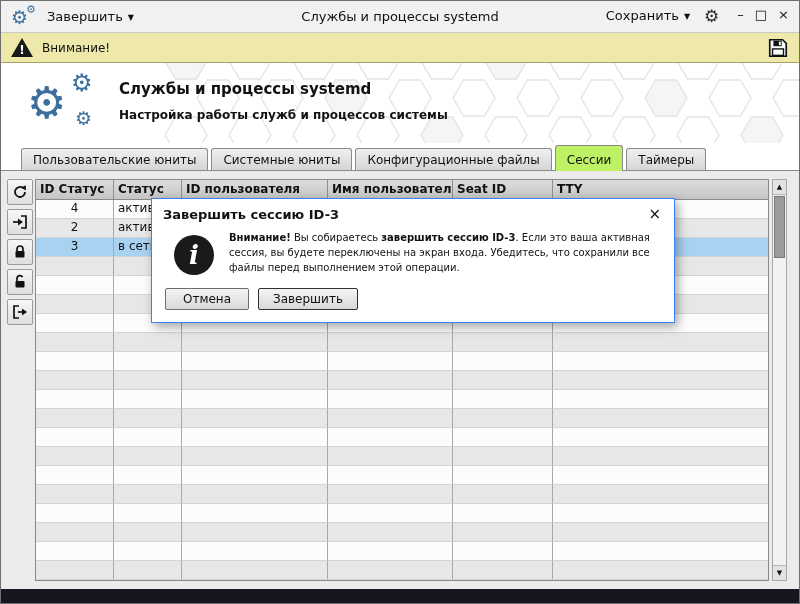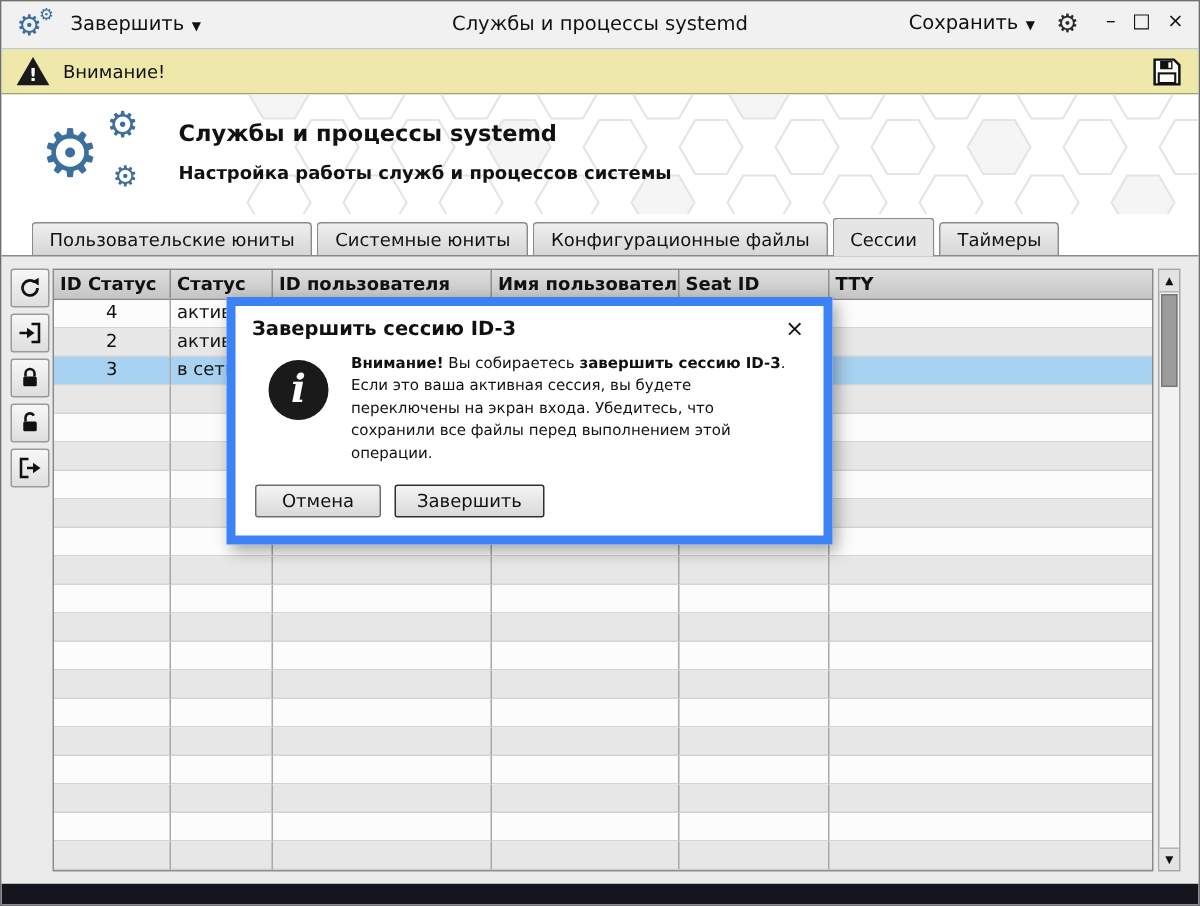--- a/index.html
+++ b/index.html
@@ -33,21 +33,21 @@
   .logo .g1 { position:absolute; left:0; top:10px; font-size:44px; line-height:1; }
   .logo .g2 { position:absolute; left:44px; top:0; font-size:24px; line-height:1; }
   .logo .g3 { position:absolute; left:48px; top:38px; font-size:19px; line-height:1; }
   .header-text { position:absolute; left:118px; top:17px; z-index:1; }
   .header-title { font-size:15px; font-weight:bold; margin-bottom:10px; }
   .header-sub { font-size:12px; font-weight:bold; }
 
   
   .tabs { flex:0 0 27px; height:27px; background:#fff; display:flex; align-items:flex-end; gap:3px; padding-left:20px; position:relative; z-index:3; }
   .tab { height:22px; padding:4px 11px 3px; border:1px solid #8a8a8a; border-bottom:none; border-radius:3px 3px 0 0; background:linear-gradient(#efefef,#d6d6d6); white-space:nowrap; font-size:12px; cursor:default; }
-  .tab.active { height:26px; padding-top:7px; background:#e5e5e5; margin-bottom:-1px; z-index:4; position:relative; }
+  .tab.active { height:26px; padding-top:7px; background:#bef264; margin-bottom:-1px; z-index:4; position:relative; }
 
   
   .content { flex:1 1 auto; background:#ebebeb; border-top:1px solid #8a8a8a; display:flex; padding:8px 12px 8px 4px; position:relative; }
   .vtoolbar { width:30px; display:flex; flex-direction:column; gap:4px; padding:0 2px; }
   .tool-btn { width:26px; height:26px; border:1px solid #9a9a9a; border-radius:2px; background:linear-gradient(#f7f7f7,#dedede); display:flex; align-items:center; justify-content:center; cursor:default; }
 
   .table { flex:1 1 auto; display:flex; flex-direction:column; background:#fff; border:1px solid #8a8a8a; overflow:hidden; }
   .thead, .trow { display:grid; grid-template-columns:78px 68px 146px 125px 100px minmax(0,1fr); }
   .thead { flex:0 0 20px; height:20px; background:linear-gradient(#dddddd,#c5c5c5); border-bottom:1px solid #8a8a8a; font-weight:bold; }
   .hcell { padding:2px 4px; border-right:1px solid #8f8f8f; overflow:hidden; white-space:nowrap; font-size:12px; cursor:default; }
@@ -64,21 +64,21 @@
   .sb-btn { height:15px; flex:0 0 15px; display:flex; align-items:center; justify-content:center; font-size:7px; background:#e3e3e3; cursor:default; }
   .sb-btn.up { border-bottom:1px solid #b5b5b5; }
   .sb-btn.down { border-top:1px solid #b5b5b5; margin-top:auto; }
   .sb-thumb { height:62px; background:#9b9b9b; border:1px solid #787878; margin:1px; cursor:default; }
   .sb-track { flex:1 1 auto; }
 
   
   .bottombar { flex:0 0 14px; height:14px; background:#15151f; }
 
   
-  .dialog { position:absolute; left:150px; top:197px; width:404px; background:#fff; border:6px solid #3b82f6; box-shadow:3px 4px 10px rgba(0,0,0,.35); z-index:10; }
+  .dialog { position:absolute; left:150px; top:197px; width:524px; background:#fff; border:1px solid #3b82f6; box-shadow:3px 4px 10px rgba(0,0,0,.35); z-index:10; }
   .dlg-titlebar { display:flex; justify-content:space-between; align-items:center; padding:8px 11px 5px; }
   .dlg-title { font-weight:bold; font-size:13px; }
   .dlg-close { font-size:15px; line-height:1; cursor:default; padding:0 2px; }
   .dlg-body { display:flex; gap:15px; padding:3px 16px 4px 22px; }
   .info-icon { width:40px; height:40px; flex:0 0 40px; border-radius:50%; background:#1a1a1a; color:#fff; display:flex; align-items:center; justify-content:center; font-family:"DejaVu Serif","Liberation Serif",serif; font-style:italic; font-weight:bold; font-size:26px; margin-top:5px; }
   .dlg-msg { font-size:10px; line-height:1.5; }
   .dlg-buttons { display:flex; gap:9px; padding:9px 13px 12px; }
   .btn { min-width:84px; padding:3px 14px; border:1px solid #6d6d6d; border-radius:2px; background:linear-gradient(#f4f4f4,#d9d9d9); font-size:12px; text-align:center; cursor:default; }
   .btn.default { border-color:#303030; }
 </style>

